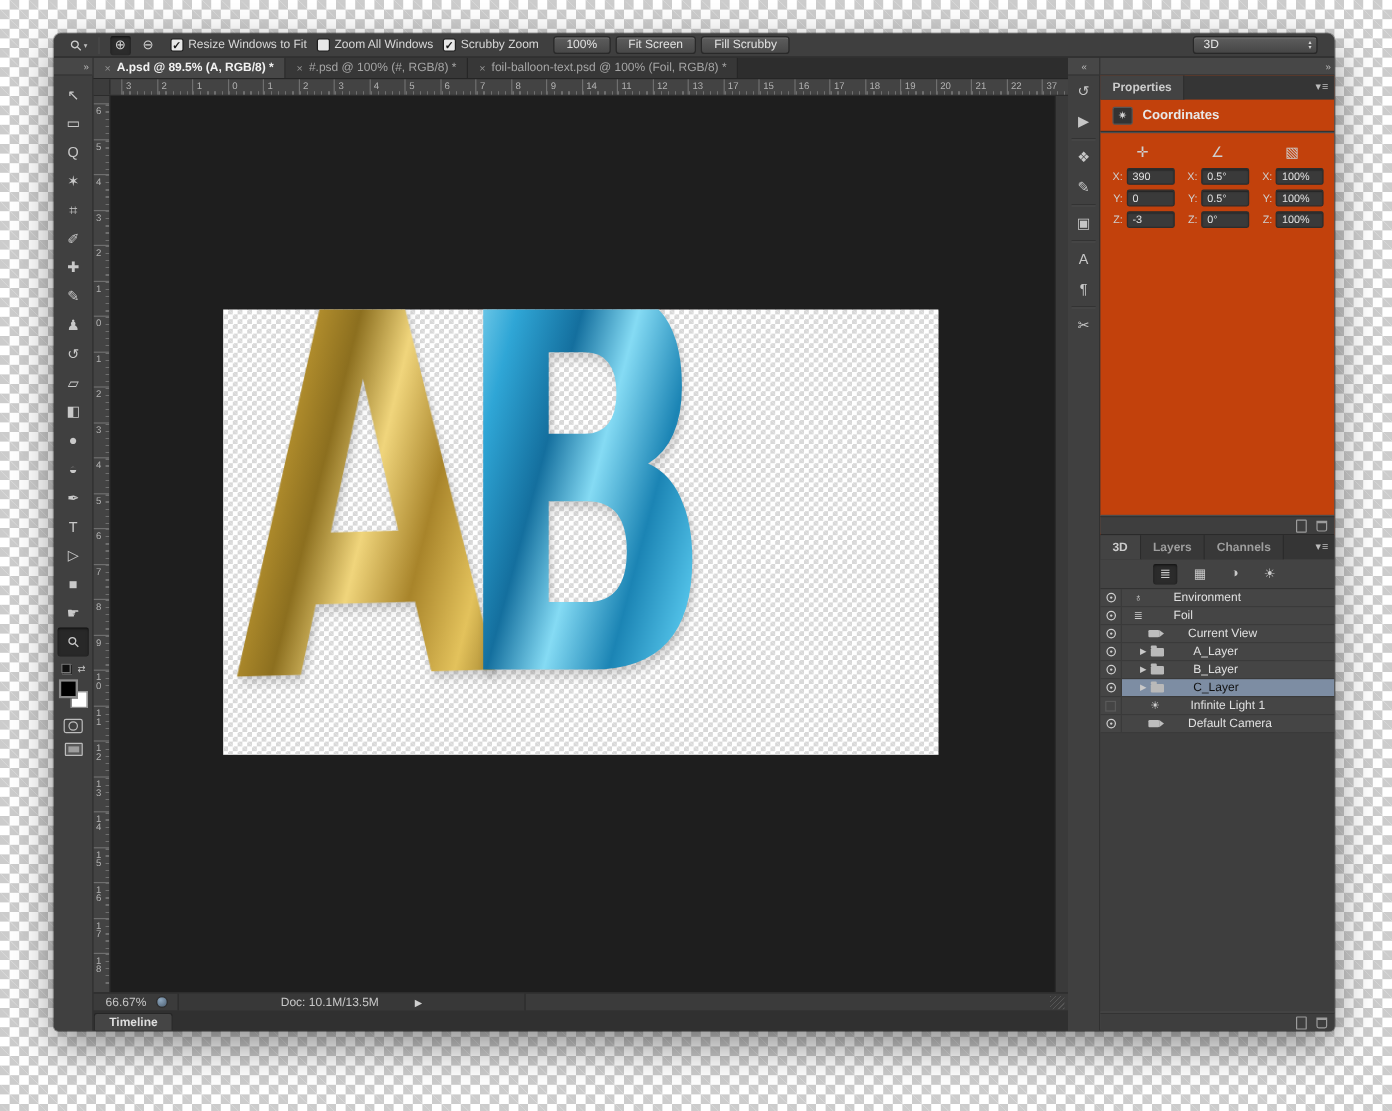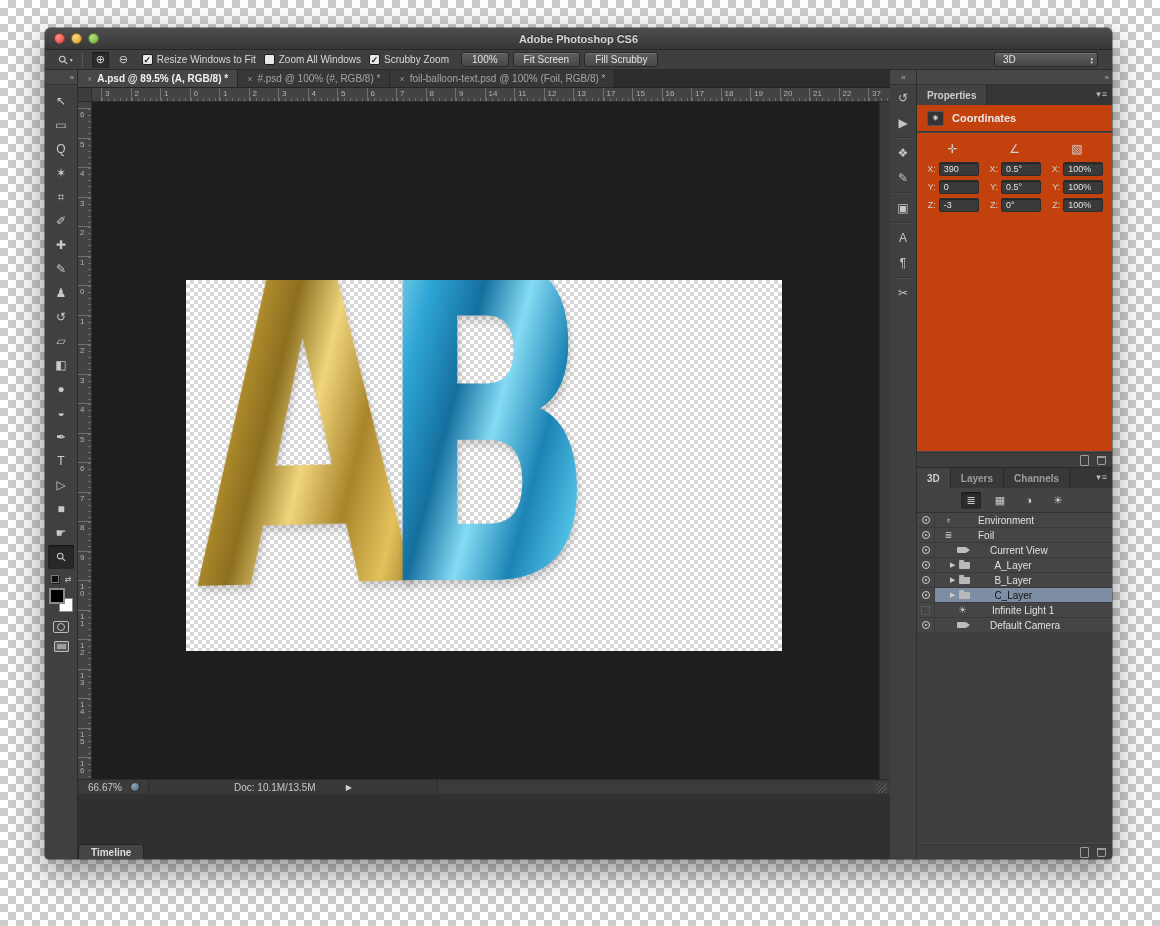--- a/index.html
+++ b/index.html
@@ -137,21 +137,21 @@
   .vscroll{ width:11px; flex:none; background:#3a3a3a; border-left:1px solid #2a2a2a; }
   
   .statusbar{ height:15px; flex:none; background:#3b3b3b; border-top:1px solid #2b2b2b; display:flex; align-items:center; font-size:10px; color:#c8c8c8; position:relative; }
   .zoom-field{ padding:0 8px 0 10px; }
   .sync-icon{ width:10px; height:10px; border-radius:50%; background:radial-gradient(circle at 35% 30%,#8fa8bf,#4a5d70); margin-right:8px; border:1px solid #2e2e2e; }
   .doc-field{ flex:none; width:290px; border-left:1px solid #2c2c2c; border-right:1px solid #2c2c2c; height:100%; display:flex; align-items:center; justify-content:center; gap:30px; background:#383838; }
   .doc-arrow{ color:#cfcfcf; font-size:8px; }
   .grip{ position:absolute; right:3px; top:2px; width:12px; height:11px;
     background:repeating-linear-gradient(135deg,#555 0 1px,transparent 1px 3px); }
   
-  .timelinebar{ height:17px; flex:none; background:#303030; display:flex; align-items:flex-end;margin-top:48px; }
+  .timelinebar{ height:17px; flex:none; background:#303030; display:flex; align-items:flex-end; }
   .timeline-tab{ height:15px; background:#454545; border:1px solid #262626; border-bottom:none; border-radius:3px 3px 0 0; color:#dedede; font-size:10px; font-weight:bold; display:flex; align-items:center; padding:0 12px; margin-left:0px; }
   
   .right-dock{ width:222px; flex:none; display:flex; background:#404040; }
   .icon-col{ width:27px; flex:none; border-right:1px solid #2f2f2f; display:flex; flex-direction:column; background:#404040; }
   .icon-col .dock-header{ justify-content:center; }
   .dock-icons{ display:flex; flex-direction:column; align-items:center; }
   .dock-icon{ width:24px; height:25px; display:flex; align-items:center; justify-content:center; color:#c6c6c6; font-size:12px; }
   .dock-sep{ width:20px; height:1px; background:#333; box-shadow:0 1px 0 #4e4e4e; margin:2px 0; }
   .panels-col{ flex:1; display:flex; flex-direction:column; min-height:0; }
   .panels-col .dock-header{ justify-content:flex-end; }
@@ -193,28 +193,20 @@
   .cam-ic{ width:9px; height:6px; background:#bdbdbd; border-radius:1px; position:relative; flex:none; }
   .cam-ic::after{ content:""; position:absolute; right:-4px; top:0; border-top:3px solid transparent; border-bottom:3px solid transparent; border-left:4px solid #bdbdbd; }
   .scene-empty{ flex:1; background:#3e3e3e; }
   .r-label{ white-space:nowrap;padding-left:20px; }
 </style>
 </head>
 <body>
 
 <div id="ps-window">
 
-  <div class="titlebar">
-    <div class="traffic">
-      <div class="tl red"></div>
-      <div class="tl yellow"></div>
-      <div class="tl green"></div>
-    </div>
-    <div class="title-text">Adobe Photoshop CS6</div>
-  </div>
 
   <div class="optionsbar">
     <div class="tool-preset">
       <span class="mag">⚲</span>
       <span class="caret-down">▾</span>
     </div>
     <div class="vbar"></div>
     <div class="zbtn pressed">
         <span>⊕</span>
       </div>

